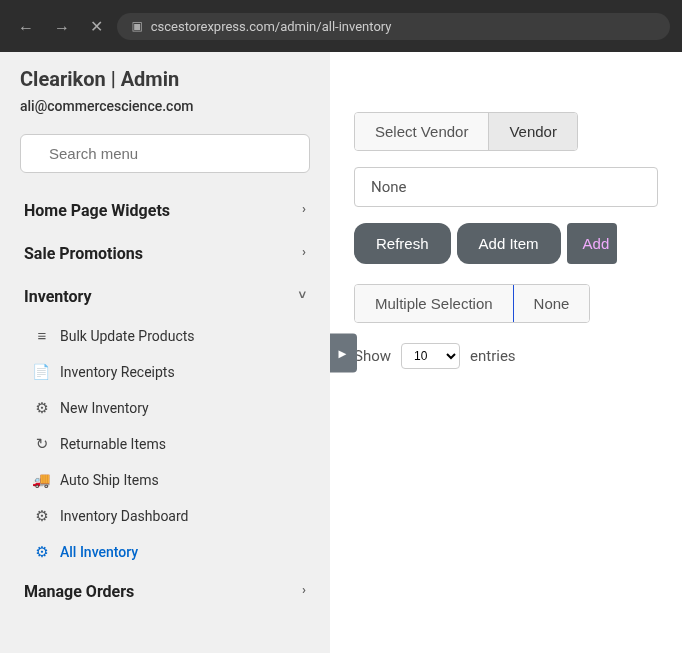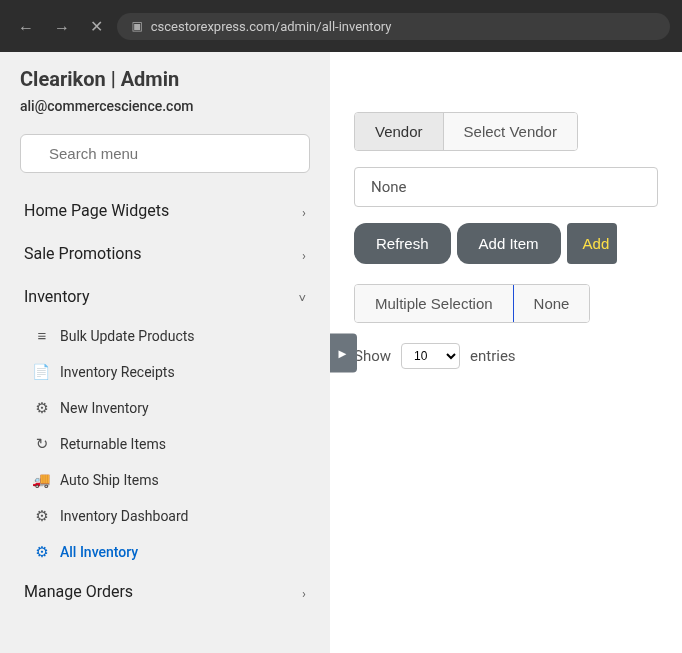--- a/index.html
+++ b/index.html
@@ -118,26 +118,26 @@
       background: white;
       outline: none;
     }
 
     .nav-section {
       padding: 0 12px;
     }
 
     .nav-item-top {
       display: flex;
-      align-items: flex-end;
+      align-items: flex-start;
       justify-content: space-between;
       padding: 12px 12px;
       cursor: pointer;
       font-size: 16px;
-      font-weight: 400;
+      font-weight: 700;
       color: #222;
       border-radius: 4px;
     }
 
     .nav-chevron {
       font-size: 13px;
       color: #666;
     }
 
     .nav-submenu {
@@ -255,21 +255,21 @@
       border: none;
       border-radius: 12px;
       padding: 12px 22px;
       font-size: 15px;
       cursor: pointer;
       font-weight: 400;
     }
 
     .btn-truncated {
       background: #5a6268;
-      color: #fde047;
+      color: #f0abfc;
       border: none;
       border-radius: 4px;
       padding: 12px 16px;
       font-size: 15px;
       cursor: pointer;
       font-weight: 500;
       
       overflow: hidden;
       max-width: 50px;
     }
@@ -404,22 +404,22 @@
 
   <div class="right-panel">
 
     <button class="sidebar-toggle">
       <span>►</span>
     </button>
 
     <div class="panel-content">
 
       <div class="tab-group">
+        <button class="tab-btn">Select Vendor</button>
         <button class="tab-btn active">Vendor</button>
-        <button class="tab-btn">Select Vendor</button>
       </div>
 
       <div class="dropdown-field">None</div>
 
       <div class="action-buttons">
         <button class="btn-dark">Refresh</button>
         <button class="btn-dark">Add Item</button>
         <button class="btn-dark btn-truncated">Add</button>
       </div>
 

